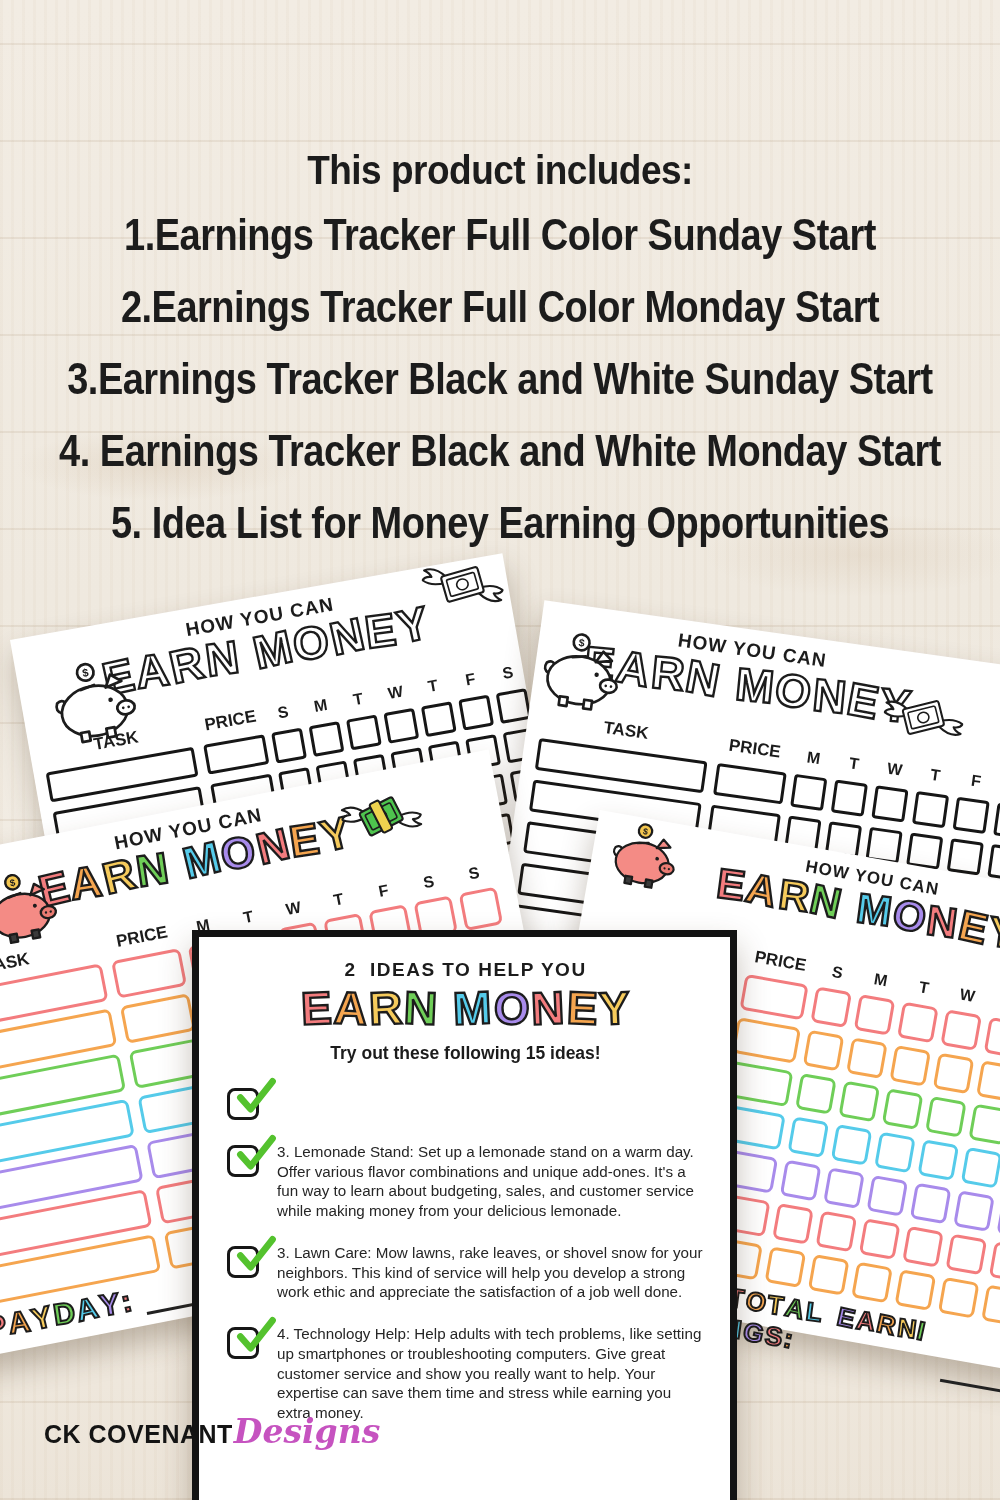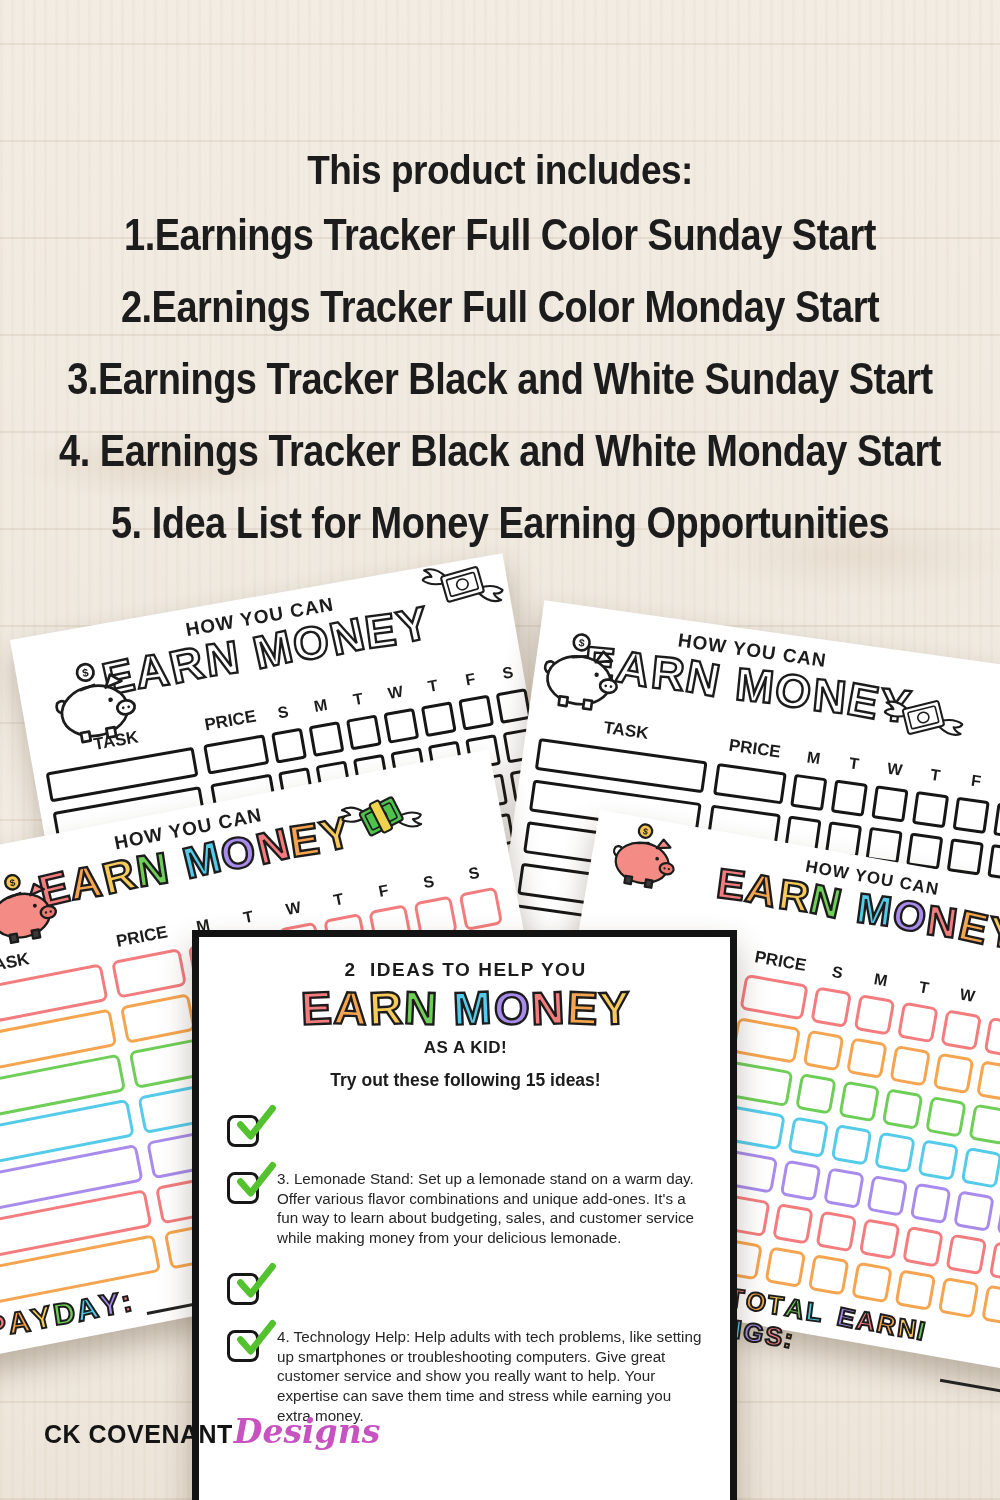--- a/index.html
+++ b/index.html
@@ -598,21 +598,20 @@
       </div>
     <div class="t-foot">
       <span class="t-foot-word"><span class="bl" style="color: rgb(243, 124, 126); transform: rotate(-2.5deg);">T</span><span class="bl" style="color: rgb(245, 165, 79); transform: rotate(2.5deg);">O</span><span class="bl" style="color: rgb(246, 203, 92); transform: rotate(-2.5deg);">T</span><span class="bl" style="color: rgb(111, 206, 88); transform: rotate(2.5deg);">A</span><span class="bl" style="color: rgb(85, 203, 234); transform: rotate(-2.5deg);">L</span><span class="bl-space"></span><span class="bl" style="color: rgb(168, 139, 235); transform: rotate(2.5deg);">E</span><span class="bl" style="color: rgb(243, 124, 126); transform: rotate(-2.5deg);">A</span><span class="bl" style="color: rgb(245, 165, 79); transform: rotate(2.5deg);">R</span><span class="bl" style="color: rgb(246, 203, 92); transform: rotate(-2.5deg);">N</span><span class="bl" style="color: rgb(111, 206, 88); transform: rotate(2.5deg);">I</span><span class="bl" style="color: rgb(85, 203, 234); transform: rotate(-2.5deg);">N</span><span class="bl" style="color: rgb(168, 139, 235); transform: rotate(2.5deg);">G</span><span class="bl" style="color: rgb(243, 124, 126); transform: rotate(-2.5deg);">S</span><span class="bl" style="color: rgb(245, 165, 79); transform: rotate(2.5deg);">:</span></span>
       <span class="t-foot-line"></span>
     </div>
   </div>
 
   <div id="ideas">
     <div class="i-eyebrow">2  IDEAS TO HELP YOU</div>
     <div class="i-title"><span class="bl" style="color: rgb(243, 124, 126); transform: rotate(-2.5deg);">E</span><span class="bl" style="color: rgb(245, 165, 79); transform: rotate(2.5deg);">A</span><span class="bl" style="color: rgb(246, 203, 92); transform: rotate(-2.5deg);">R</span><span class="bl" style="color: rgb(111, 206, 88); transform: rotate(2.5deg);">N</span><span class="bl-space"></span><span class="bl" style="color: rgb(85, 203, 234); transform: rotate(-2.5deg);">M</span><span class="bl" style="color: rgb(168, 139, 235); transform: rotate(2.5deg);">O</span><span class="bl" style="color: rgb(243, 124, 126); transform: rotate(-2.5deg);">N</span><span class="bl" style="color: rgb(245, 165, 79); transform: rotate(2.5deg);">E</span><span class="bl" style="color: rgb(246, 203, 92); transform: rotate(-2.5deg);">Y</span></div>
-    <div class="i-sub">AS A KID!</div>
     <div class="i-intro">
       <div>Try out these following 15 ideas!</div>
     </div>
     <div class="i-items">
         <div class="i-item justify">
           <span class="chk">
             <svg viewBox="0 0 60 52">
               <path d="M10 28 L24 44 L54 6" fill="none" stroke="#54C22E" stroke-width="9" stroke-linecap="round" stroke-linejoin="round"></path>
             </svg>
           </span>
@@ -624,20 +623,21 @@
             </svg>
           </span>
           <div class="i-text">3. Lemonade Stand: Set up a lemonade stand on a warm day. Offer various flavor combinations and unique add-ones. It's a fun way to learn about budgeting, sales, and customer service while making money from your delicious lemonade.</div>
         </div>
         <div class="i-item">
           <span class="chk">
             <svg viewBox="0 0 60 52">
               <path d="M10 28 L24 44 L54 6" fill="none" stroke="#54C22E" stroke-width="9" stroke-linecap="round" stroke-linejoin="round"></path>
             </svg>
           </span>
+          <div class="i-text">3. Lawn Care: Mow lawns, rake leaves, or shovel snow for your neighbors. This kind of service will help you develop a strong work ethic and appreciate the satisfaction of a job well done.</div>
         </div>
         <div class="i-item">
           <span class="chk">
             <svg viewBox="0 0 60 52">
               <path d="M10 28 L24 44 L54 6" fill="none" stroke="#54C22E" stroke-width="9" stroke-linecap="round" stroke-linejoin="round"></path>
             </svg>
           </span>
           <div class="i-text">4. Technology Help: Help adults with tech problems, like setting up smartphones or troubleshooting computers. Give great customer service and show you really want to help. Your expertise can save them time and stress while earning you extra money.</div>
         </div>
       </div>

